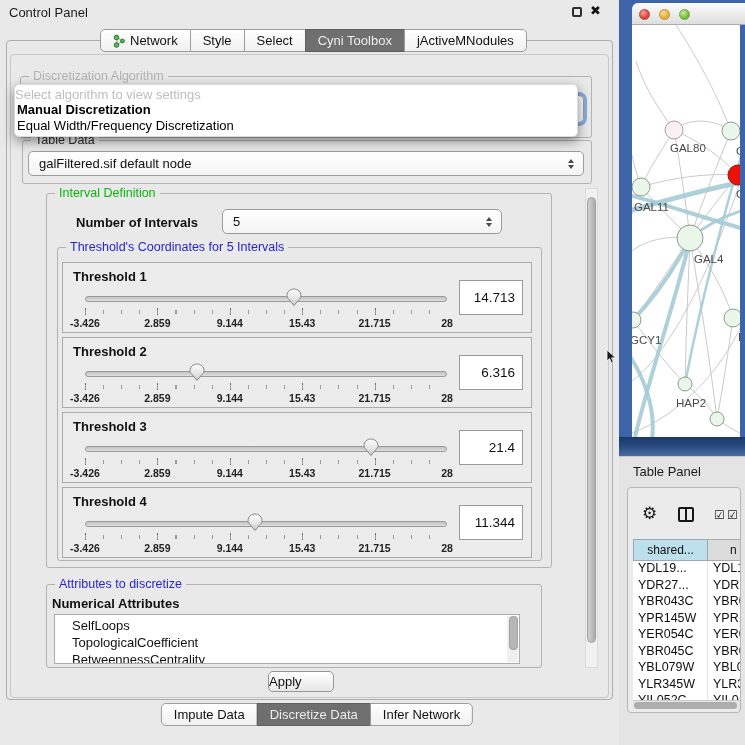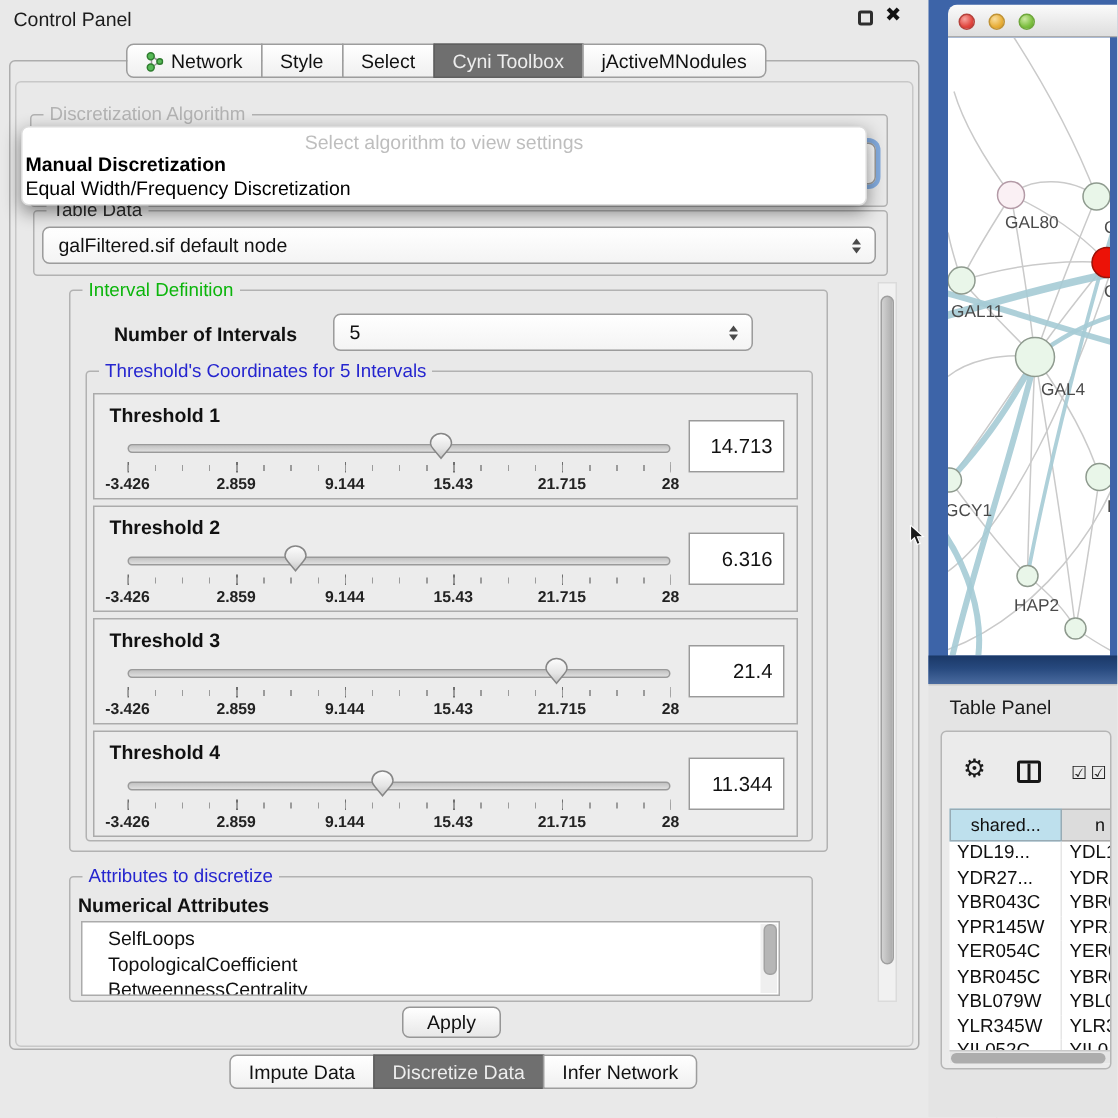--- a/index.html
+++ b/index.html
@@ -13,21 +13,21 @@
   .cp-float{position:absolute;left:572px;top:7px;width:10px;height:10px;border:2px solid #2E2E2E;border-radius:2px}
   .cp-close{position:absolute;left:590px;top:3px;font-size:13px;font-weight:bold;color:#111;font-family:"DejaVu Sans",sans-serif}
 
   .outer-box{position:absolute;left:6px;top:40px;width:607px;height:660px;border:1px solid #ADADAD;border-radius:4px}
   .inner-box{position:absolute;left:10px;top:54px;width:599px;height:644px;border:1px solid #C8C8C8;border-radius:4px}
 
   .top-tabs{position:absolute;left:84px;top:29px;display:flex;z-index:3}
   .bottom-tabs{position:absolute;top:703px;left:309px;transform:translateX(-50%);display:flex;z-index:3}
   .tab{display:flex;align-items:center;gap:5px;padding:0 12px;height:23px;font-size:13px;color:#111;
        background:linear-gradient(#FFFFFF,#F0F0F0);border:1px solid #9D9D9D;margin-left:-1px;white-space:nowrap}
-  .tab.first{border-radius:5px 0 0 5px;margin-left:0}
+  .tab.first{border-radius:5px 0 0 5px;margin-left:16px}
   .tab.last{border-radius:0 5px 5px 0}
   .tab.selected{background:#6F6F6F;color:#EDEDED;border-color:#5F5F5F}
 
   .group{position:absolute;border:1px solid #B2B2B2;border-radius:3px}
   .group-title{position:absolute;top:-8px;left:8px;background:#E9E9E9;padding:0 4px;font-size:12.5px;line-height:15px;white-space:nowrap}
   .gt-dim{color:#B3B3B3}
   .gt-dark{color:#2B2B2B}
   .gt-green{color:#0CB50C}
   .gt-blue{color:#2525CF}
 
@@ -38,21 +38,21 @@
   .spinners{width:16px;display:flex;flex-direction:column;align-items:center;gap:2px;margin-right:4px;flex:none}
   .spinners i{display:block;width:0;height:0;border-left:3.5px solid transparent;border-right:3.5px solid transparent}
   .spinners .up{border-bottom:4.5px solid #4A4A4A}
   .spinners .down{border-top:4.5px solid #4A4A4A}
   .algo-combo{left:28px;top:95px;width:556px;height:28px;box-shadow:0 0 0 3px #84ACDF}
   .td-group{left:22px;top:140px;width:570px;height:44px}
   .td-combo{left:28px;top:151px;width:556px;height:25px}
 
   .popup{position:absolute;left:14px;top:84px;width:564px;height:53px;background:#FFF;border-radius:5px;
          border:1px solid #DCDCDC;box-shadow:0 4px 12px rgba(0,0,0,.45);z-index:10;overflow:hidden}
-  .popup-hint{text-align:center;font-size:13px;color:#BEBEBE;margin-top:2px}
+  .popup-hint{font-size:13px;color:#BEBEBE;margin-top:2px}
   .popup-item{font-size:13px;color:#000;padding-left:2px;line-height:16px}
   .popup-item.bold{font-weight:bold}
 
   .int-group{left:46px;top:193px;width:506px;height:375px}
   .num-label{position:absolute;left:76px;top:215px;font-size:13px;font-weight:bold;color:#111}
   .num-combo{left:222px;top:209px;width:280px;height:25px}
   .thr-group{left:57px;top:247px;width:485px;height:314px}
 
   .thr-panel{position:absolute;left:62px;width:470px;height:71px;background:#ECECEC;border:1px solid #ABABAB}
   .thr-label{position:absolute;left:10px;top:6px;font-size:13px;font-weight:bold;color:#111}
@@ -82,21 +82,21 @@
   .attr-item:first-child{margin-top:2px}
   .list-sb{position:absolute;right:1px;top:1px;width:11px;height:46px;background:#EFEFEF}
   .list-sb-thumb{position:absolute;right:1px;top:1px;width:9px;height:34px;background:#B6B6B6;border:1px solid #A2A2A2;border-radius:4px}
 
   .main-sb{position:absolute;left:585px;top:188px;width:13px;height:480px;background:#F1F1F1;border:1px solid #DBDBDB}
   .main-sb-thumb{position:absolute;left:1px;top:8px;width:9px;height:446px;background:linear-gradient(90deg,#D2D2D2,#ACACAC);
          border:1px solid #9F9F9F;border-radius:5px}
 
   .apply{position:absolute;left:268px;top:671px;width:66px;height:21px;border-radius:5px;
          background:linear-gradient(#FFFFFF,#E7E7E7);border:1px solid #969696;font-size:13px;
-         font-family:"Liberation Sans",sans-serif;color:#111;text-align:center;line-height:19px}
+         font-family:"Liberation Sans",sans-serif;color:#111;line-height:19px}
 
   
   .net-frame{position:absolute;left:619px;top:0;width:126px;height:456px;background:#3D64A8}
   .net-titlebar{position:absolute;left:13px;top:3px;width:113px;height:22px;
          background:linear-gradient(#FBFBFB,#DEDEDE);border-bottom:1px solid #ABABAB;border-radius:6px 0 0 0}
   .light{position:absolute;top:6px;width:11px;height:11px;border-radius:50%}
   .light.red{left:7px;background:radial-gradient(circle at 35% 30%,#F7A49E,#E1453E 60%,#C23832);border:1px solid #B5423C}
   .light.yellow{left:27px;background:radial-gradient(circle at 35% 30%,#F9DD9C,#E8AE38 60%,#CE9427);border:1px solid #C09336}
   .light.green{left:47px;background:radial-gradient(circle at 35% 30%,#CBE9A1,#7CBF3F 60%,#63A52C);border:1px solid #6FA73C}
   .net-canvas{position:absolute;left:13px;top:25px;width:108px;height:412px;background:#FFF;overflow:hidden}

